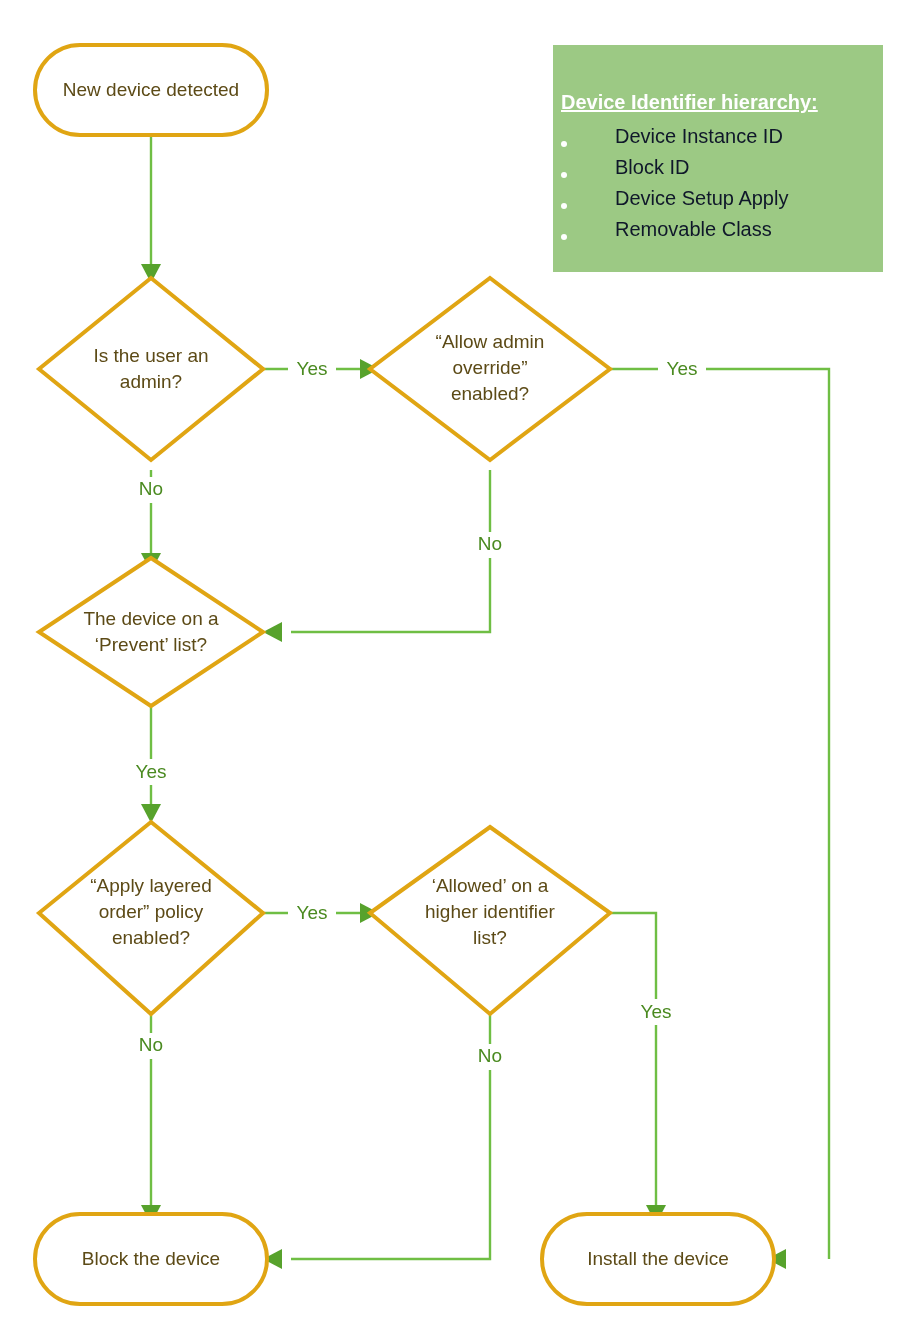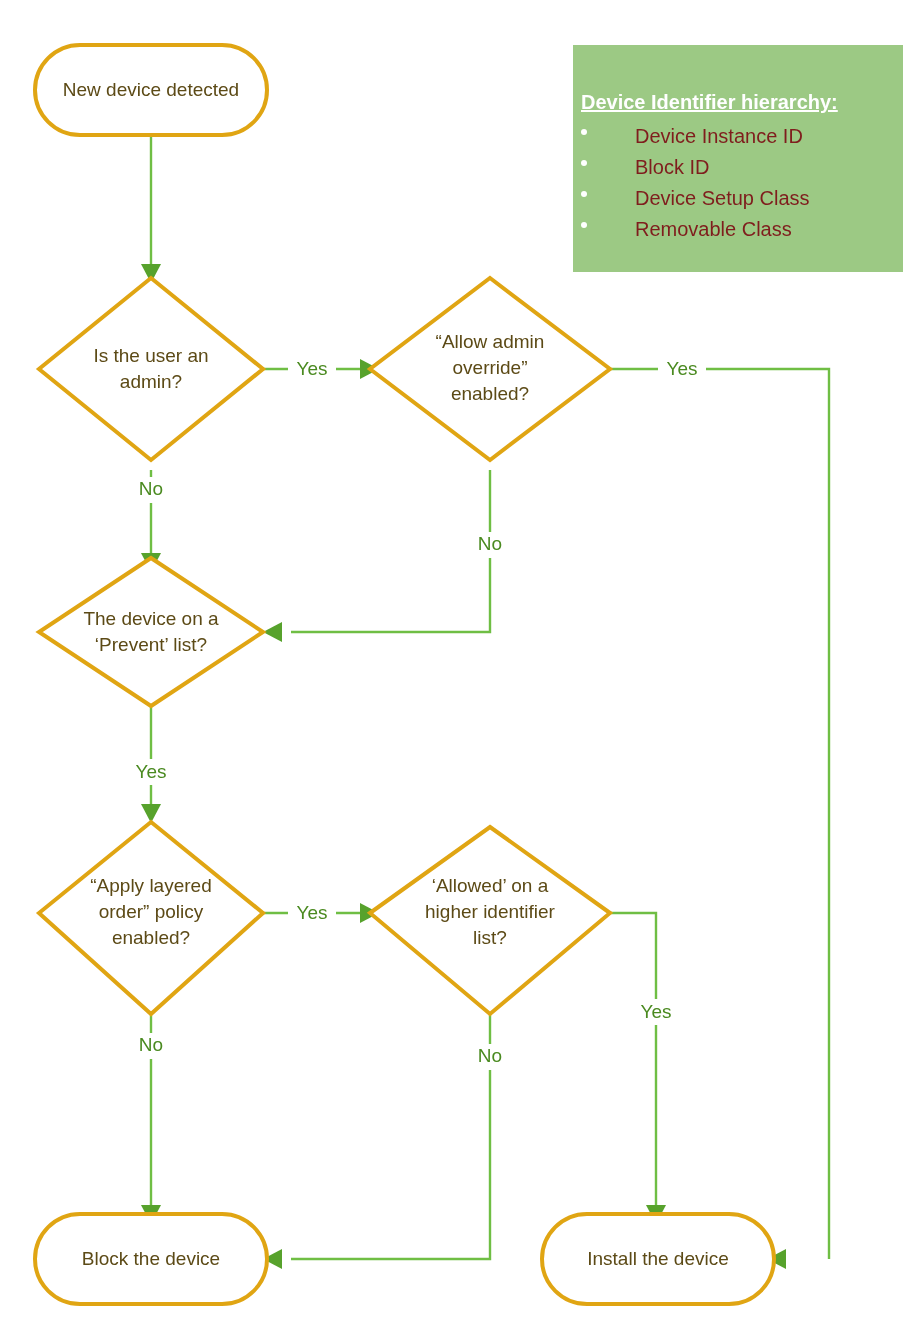--- a/index.html
+++ b/index.html
@@ -62,44 +62,43 @@
   }
   .legend-box {
     position: absolute;
     left: 553px;
     top: 45px;
     width: 330px;
     height: 227px;
     background: #9CC984;
     box-sizing: border-box;
     padding: 42px 0 0 0;
-    margin-left: 20px;
   }
   .legend-title {
     color: #ffffff;
     font-family: "Liberation Sans", sans-serif;
     font-size: 20px;
     font-weight: bold;
     text-decoration: underline;
     margin: 0 0 4px 8px;
     line-height: 1.5;
     white-space: nowrap;
   }
   .legend-list {
     list-style: none;
     margin: 0;
     padding: 0;
   }
   .legend-list li {
-    color: #7f1d1d;
+    color: #0f172a;
     font-family: "Liberation Sans", sans-serif;
     font-size: 20px;
     line-height: 31px;
     display: flex;
-    align-items: center;
+    align-items: flex-end;
   }
   .legend-bullet {
     display: inline-block;
     width: 6px;
     height: 6px;
     border-radius: 50%;
     background: #ffffff;
     margin-left: 8px;
     margin-right: 48px;
     flex: 0 0 auto;
@@ -238,21 +237,21 @@
       <li>
         <span class="legend-bullet"></span>
         <span>Device Instance ID</span>
       </li>
       <li>
         <span class="legend-bullet"></span>
         <span>Block ID</span>
       </li>
       <li>
         <span class="legend-bullet"></span>
-        <span>Device Setup Class</span>
+        <span>Device Setup Apply</span>
       </li>
       <li>
         <span class="legend-bullet"></span>
         <span>Removable Class</span>
       </li>
     </ul>
   </div>
 
 </div>
 

